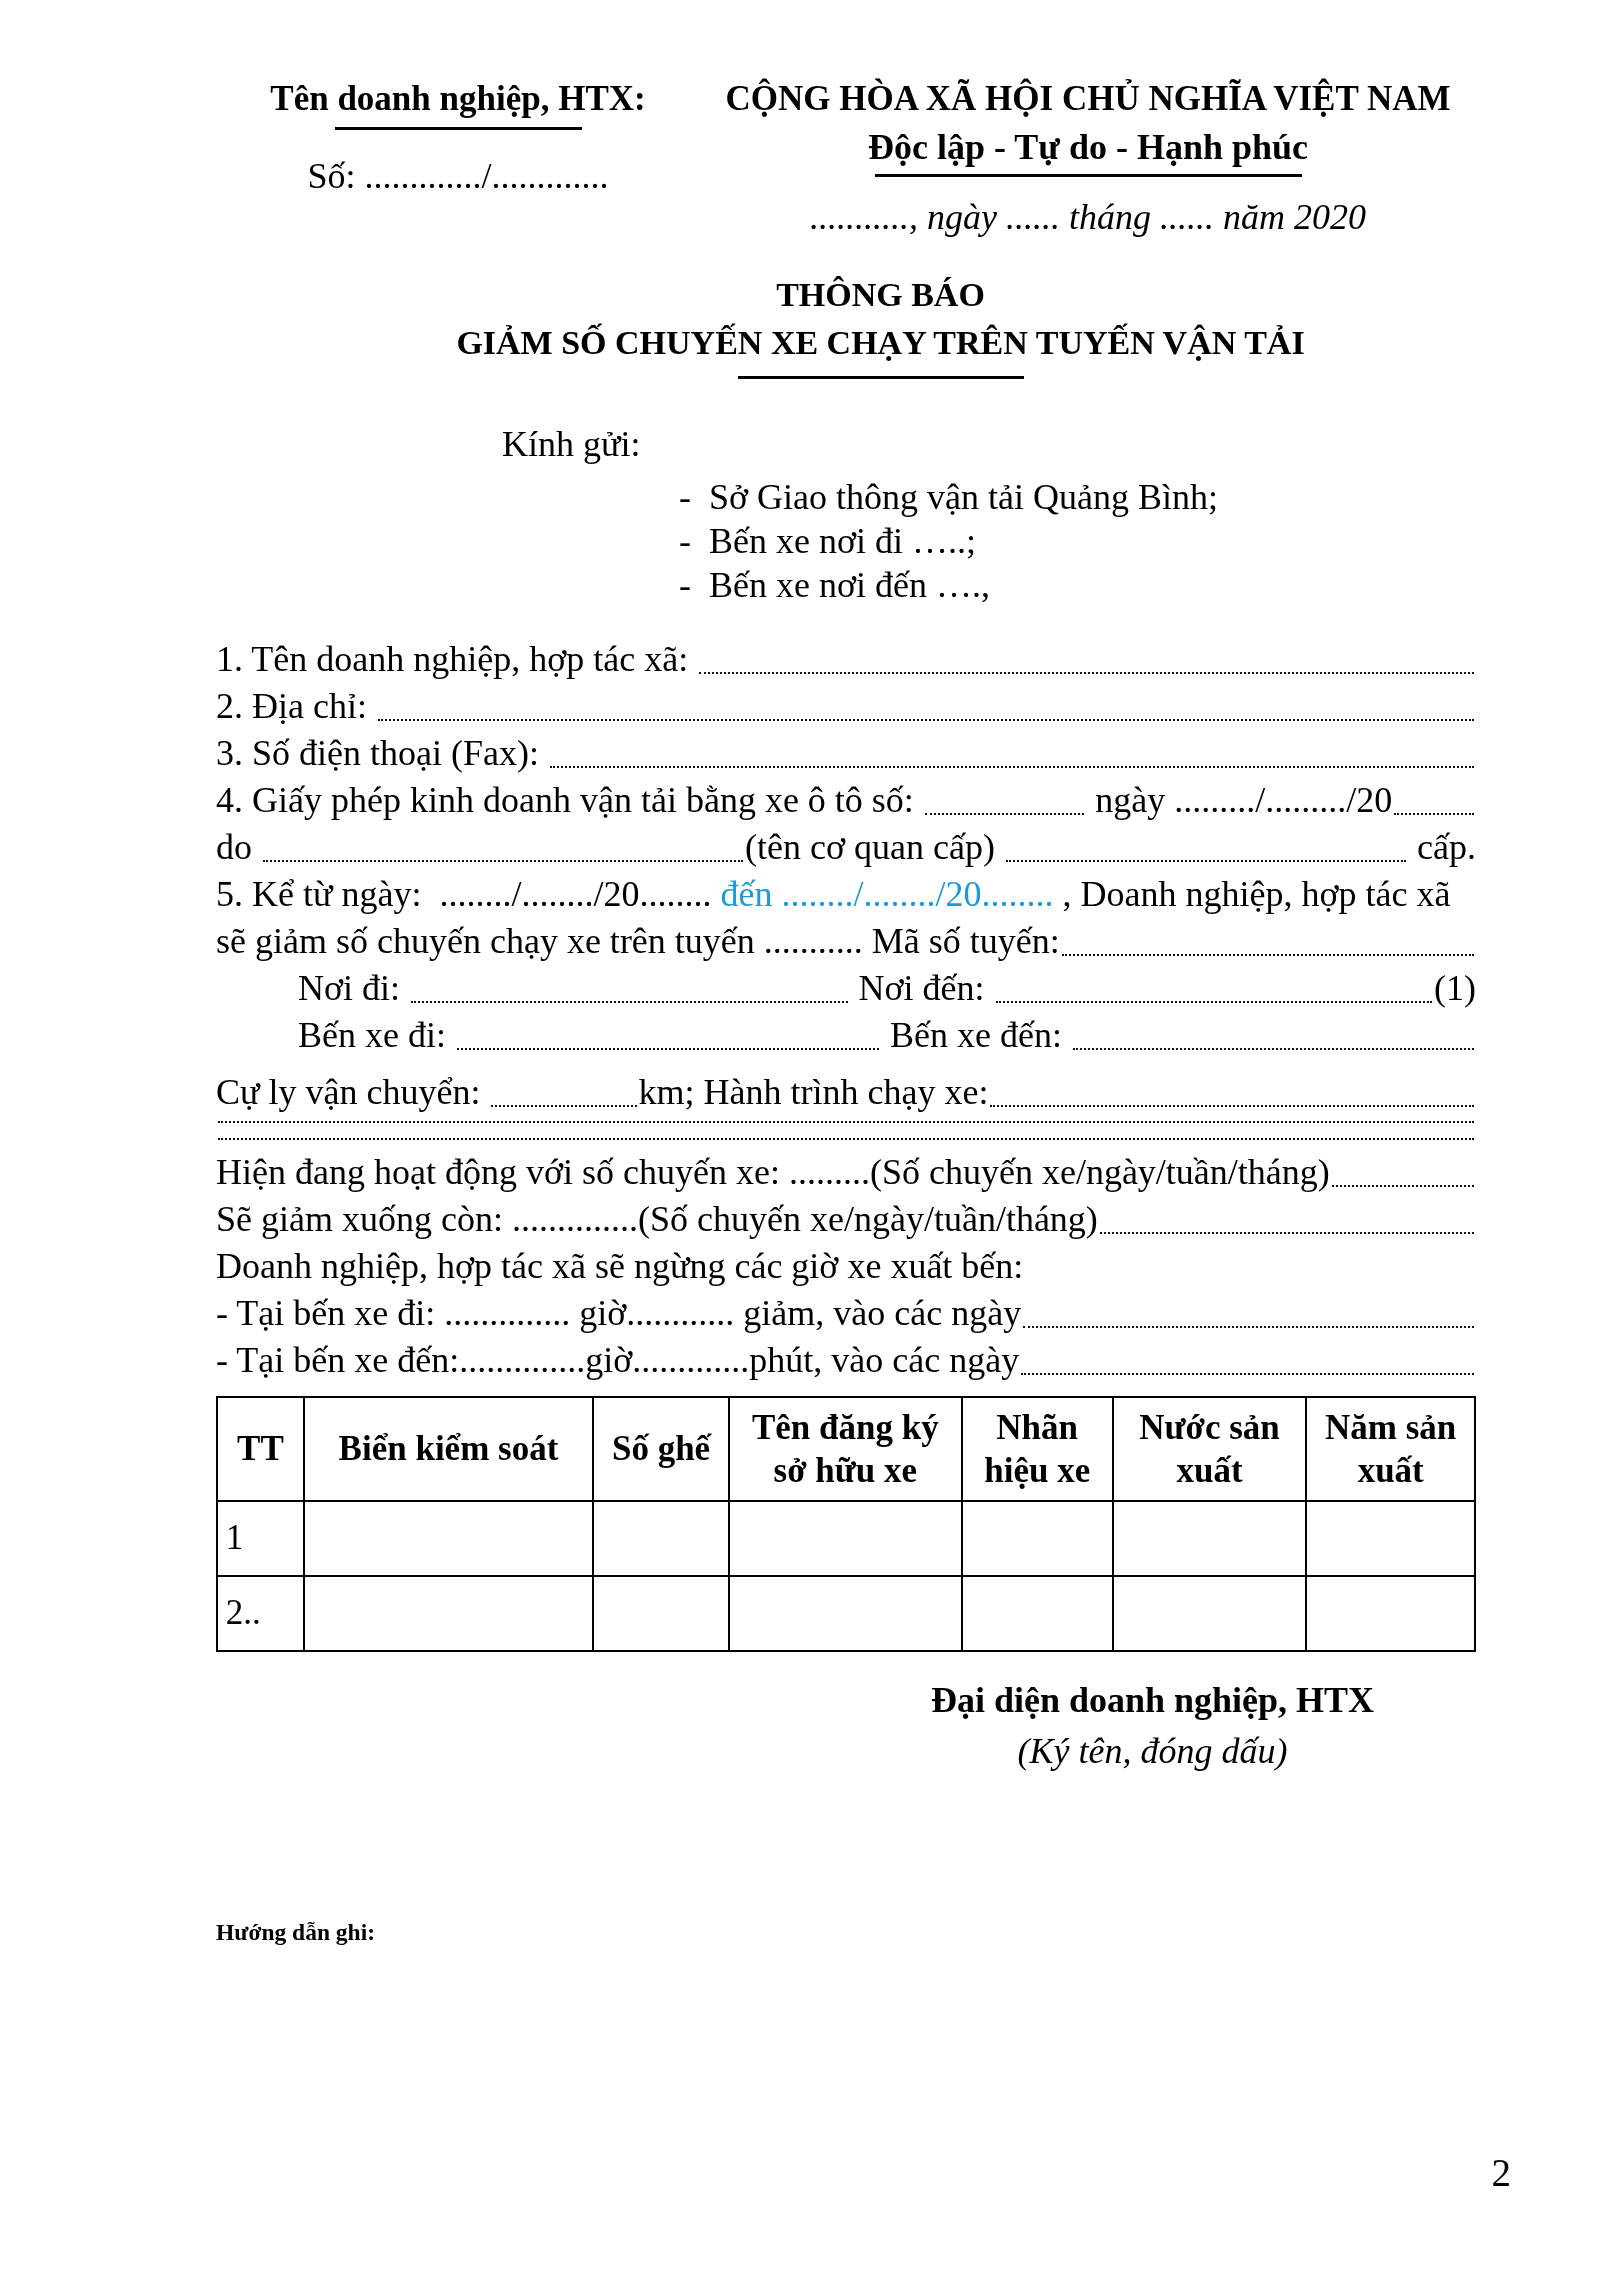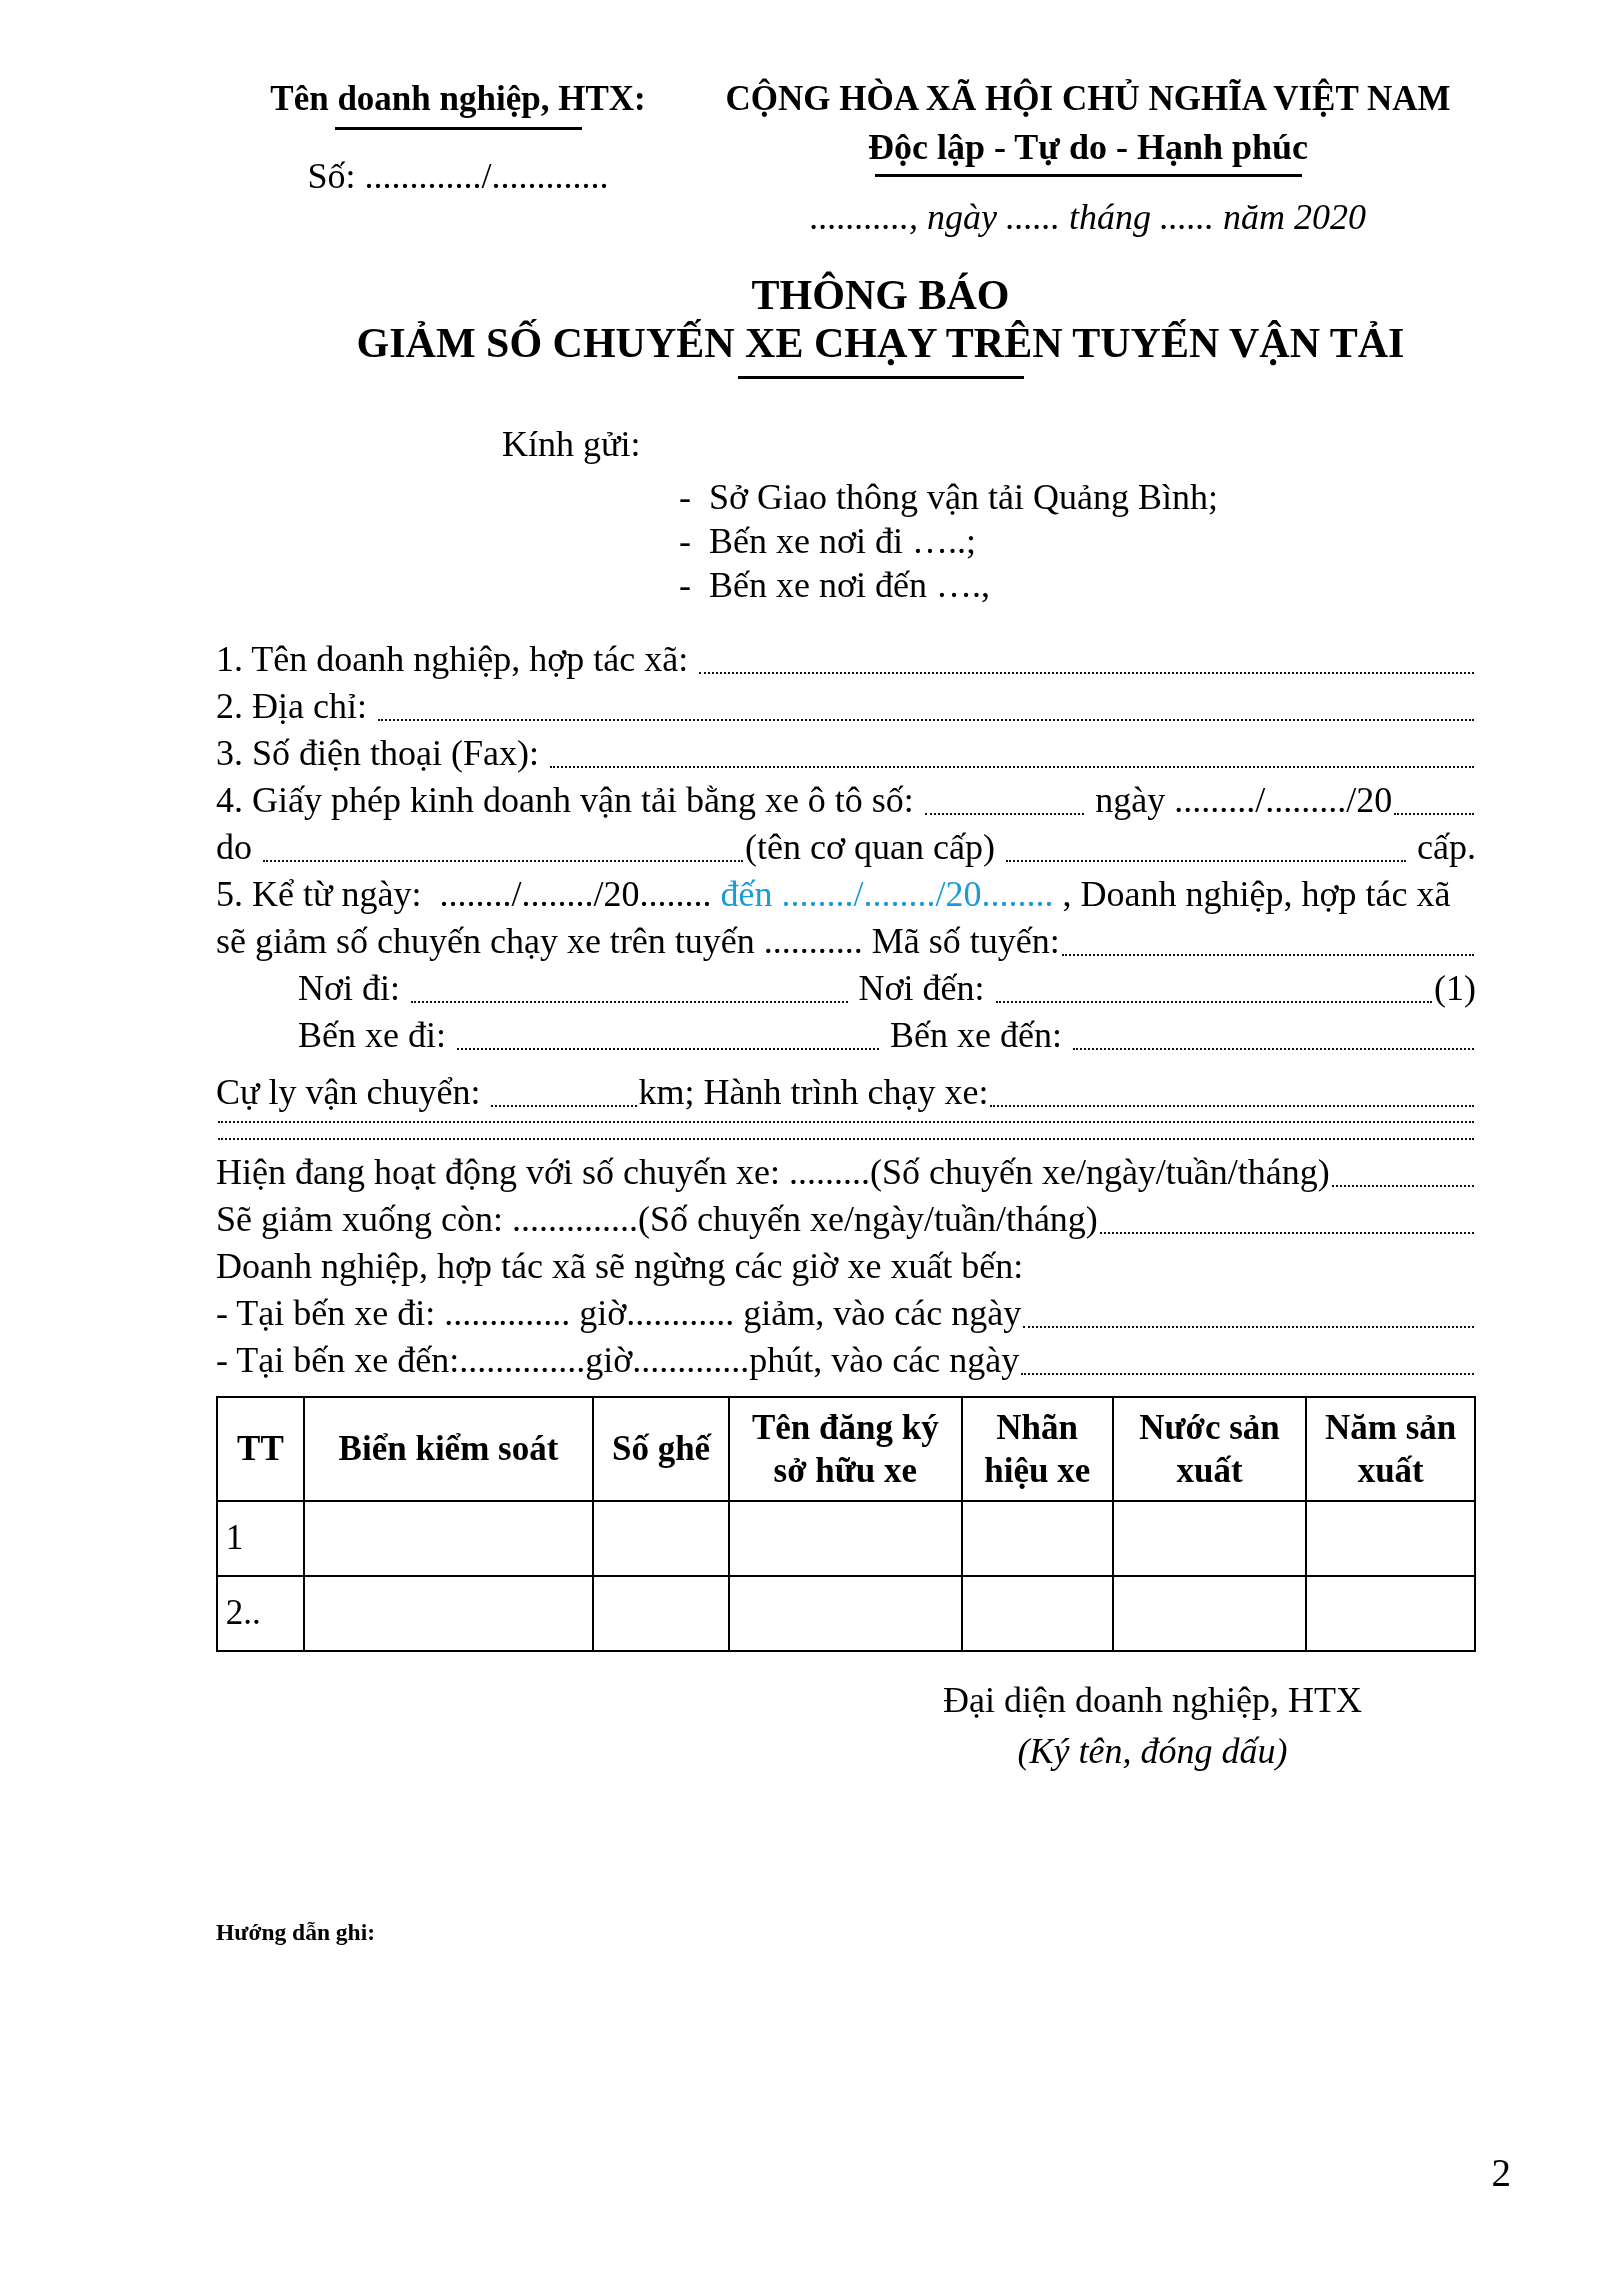--- a/index.html
+++ b/index.html
@@ -20,21 +20,21 @@
   .hdr-underline-left{width:247px;height:2.9px;background:#000;margin:5.9px auto 0;}
   .so-line{font-size:36px;margin-top:25.5px;}
   .hdr-right{flex:1;text-align:center;}
   .nat1{font-weight:bold;font-size:35px;line-height:45px;}
   .nat2{font-weight:bold;font-size:36px;line-height:45px;margin-top:3.9px;}
   .hdr-underline-right{width:427px;height:2.9px;background:#000;margin:3.9px auto 0;}
   .date-line{font-style:italic;font-size:36px;margin-top:19.6px;}
 
   
   .title-block{text-align:center;margin-top:33px;margin-left:69px;}
-  .title-line{font-weight:bold;font-size:42px;line-height:48px;}
+  .title-line{font-weight:bold;font-size:34px;line-height:48px;}
   .title-underline{width:286px;height:2.9px;background:#000;margin:8.8px auto 0;}
 
   
   .kinh-gui{margin-top:43px;margin-left:286px;font-size:36px;line-height:45px;}
   .recipients{margin-left:463px;margin-top:7.8px;}
   .recipient{font-size:36px;line-height:44px;white-space:pre;}
 
   
   .form-body{margin-top:29px;}
   .line{display:flex;align-items:baseline;font-size:36px;line-height:47px;white-space:pre;}
@@ -62,21 +62,21 @@
   .veh-table col.c1{width:6.9%;}
   .veh-table col.c2{width:23%;}
   .veh-table col.c3{width:10.8%;}
   .veh-table col.c4{width:18.5%;}
   .veh-table col.c5{width:12%;}
   .veh-table col.c6{width:15.4%;}
   .veh-table col.c7{width:13.4%;}
 
   
   .sig{width:647px;margin:25.5px 0 0 auto;text-align:center;font-size:36px;}
-  .sig-1{font-weight:normal;line-height:47px;}
+  .sig-1{font-weight:bold;line-height:47px;}
   .sig-2{font-style:italic;line-height:47px;margin-top:3.9px;}
 
   
   .footnote{position:absolute;left:216px;top:1918px;width:1260px;}
   .footnote-label{font-weight:bold;font-size:23.5px;line-height:29px;}
   .footnote-text{font-size:23.5px;line-height:29px;margin-top:25.5px;}
 
   
   .pagenum{position:absolute;right:110px;top:2150px;font-size:39px;}
 </style>

